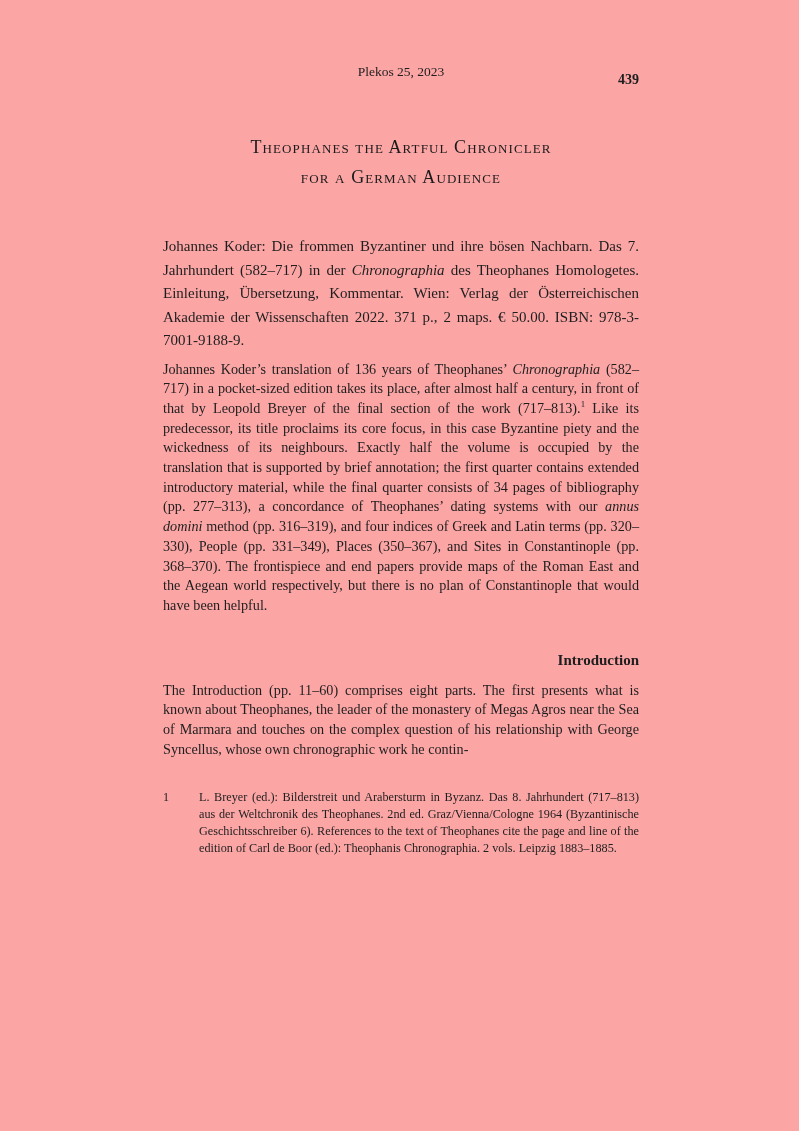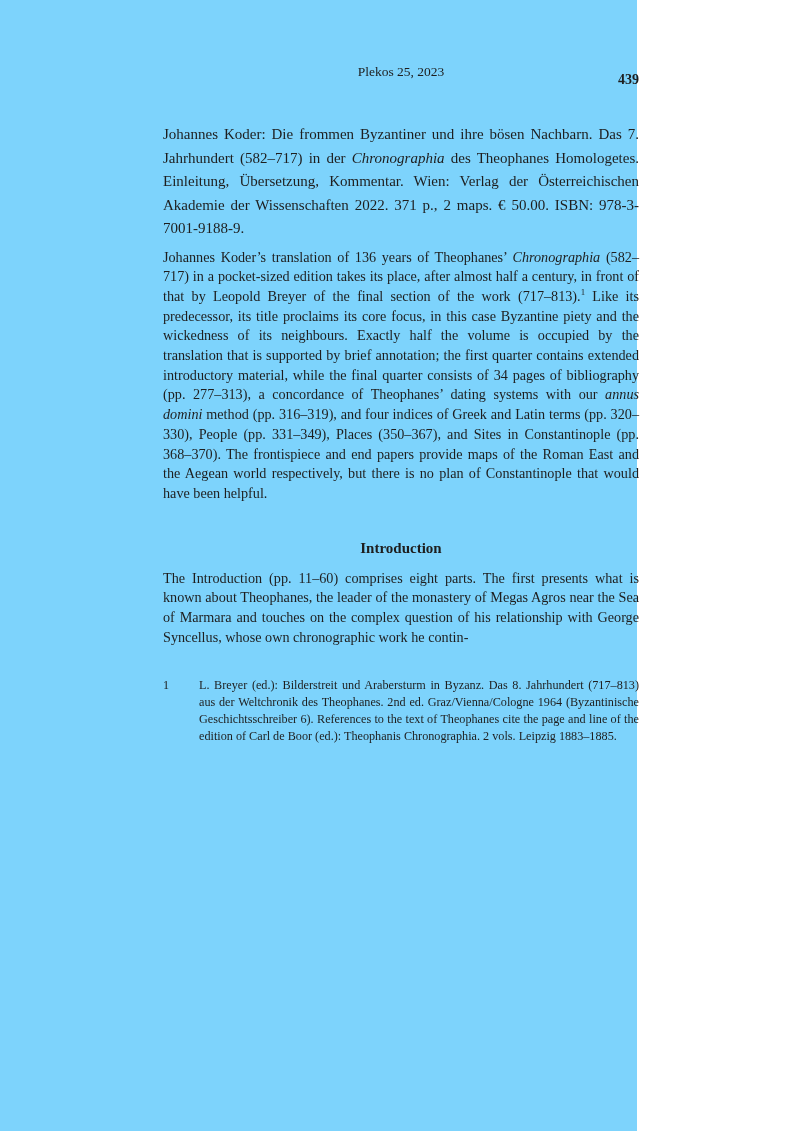--- a/index.html
+++ b/index.html
@@ -6,23 +6,23 @@
   html, body { background: #ffffff; }
   body {
     width: 799px;
     height: 1131px;
     font-family: "Liberation Serif", serif;
     color: #1e1e1e;
     overflow: hidden;
   }
   .page {
     position: relative;
-    width: 637px;
+    width: 799px;
     height: 1131px;
-    background: #7dd3fc;
+    background: #fca5a5;
   }
   .content {
     width: 476px;
     margin-left: 163px;
     padding-top: 64px;
   }
   .running-header {
     position: relative;
     text-align: center;
     font-size: 13.5px;
@@ -56,21 +56,21 @@
   .body-para {
     margin-top: 7px;
     font-size: 14.2px;
     line-height: 19.7px;
     text-align: justify;
   }
   .section-heading {
     margin-top: 36px;
     font-size: 15px;
     font-weight: bold;
-    text-align: center;
+    text-align: right;
   }
   .intro-para { margin-top: 12px; }
   .footnote {
     margin-top: 30px;
     position: relative;
     padding-left: 36px;
     font-size: 12.2px;
     line-height: 17px;
     text-align: justify;
   }
@@ -91,20 +91,24 @@
 <body>
 
 <div class="page">
   <div class="content">
 
     <header class="running-header">
       <span class="journal">Plekos 25, 2023</span>
       <span class="pagenum">439</span>
     </header>
 
+    <h1 class="article-title">
+      <span class="title-line">Theophanes the Artful Chronicler</span>
+      <span class="title-line">for a German Audience</span>
+    </h1>
 
     <p class="citation"><span class="seg normal">Johannes Koder: Die frommen Byzantiner und ihre bösen Nachbarn. Das 7. Jahrhundert (582–717) in der </span><span class="seg italic">Chronographia</span><span class="seg normal"> des Theophanes Homologetes. Einleitung, Übersetzung, Kommentar. Wien: Verlag der Österreichischen Akademie der Wissenschaften 2022. 371 p., 2 maps. € 50.00. ISBN: 978-3-7001-9188-9.</span></p>
 
     <p class="body-para"><span class="seg normal">Johannes Koder’s translation of 136 years of Theophanes’ </span><span class="seg italic">Chronographia</span><span class="seg normal"> (582–717) in a pocket-sized edition takes its place, after almost half a century, in front of that by Leopold Breyer of the final section of the work (717–813).</span><span class="seg sup">1</span><span class="seg normal"> Like its predecessor, its title proclaims its core focus, in this case Byzantine piety and the wickedness of its neighbours. Exactly half the volume is occupied by the translation that is supported by brief annotation; the first quarter contains extended introductory material, while the final quarter consists of 34 pages of bibliography (pp. 277–313), a concordance of Theophanes’ dating systems with our </span><span class="seg italic">annus domini</span><span class="seg normal"> method (pp. 316–319), and four indices of Greek and Latin terms (pp. 320–330), People (pp. 331–349), Places (350–367), and Sites in Constantinople (pp. 368–370). The frontispiece and end papers provide maps of the Roman East and the Aegean world respectively, but there is no plan of Constantinople that would have been helpful.</span></p>
 
     <h2 class="section-heading">Introduction</h2>
 
     <p class="body-para intro-para">The Introduction (pp. 11–60) comprises eight parts. The first presents what is known about Theophanes, the leader of the monastery of Megas Agros near the Sea of Marmara and touches on the complex question of his relationship with George Syncellus, whose own chronographic work he contin-</p>
 
     <div class="footnote">

